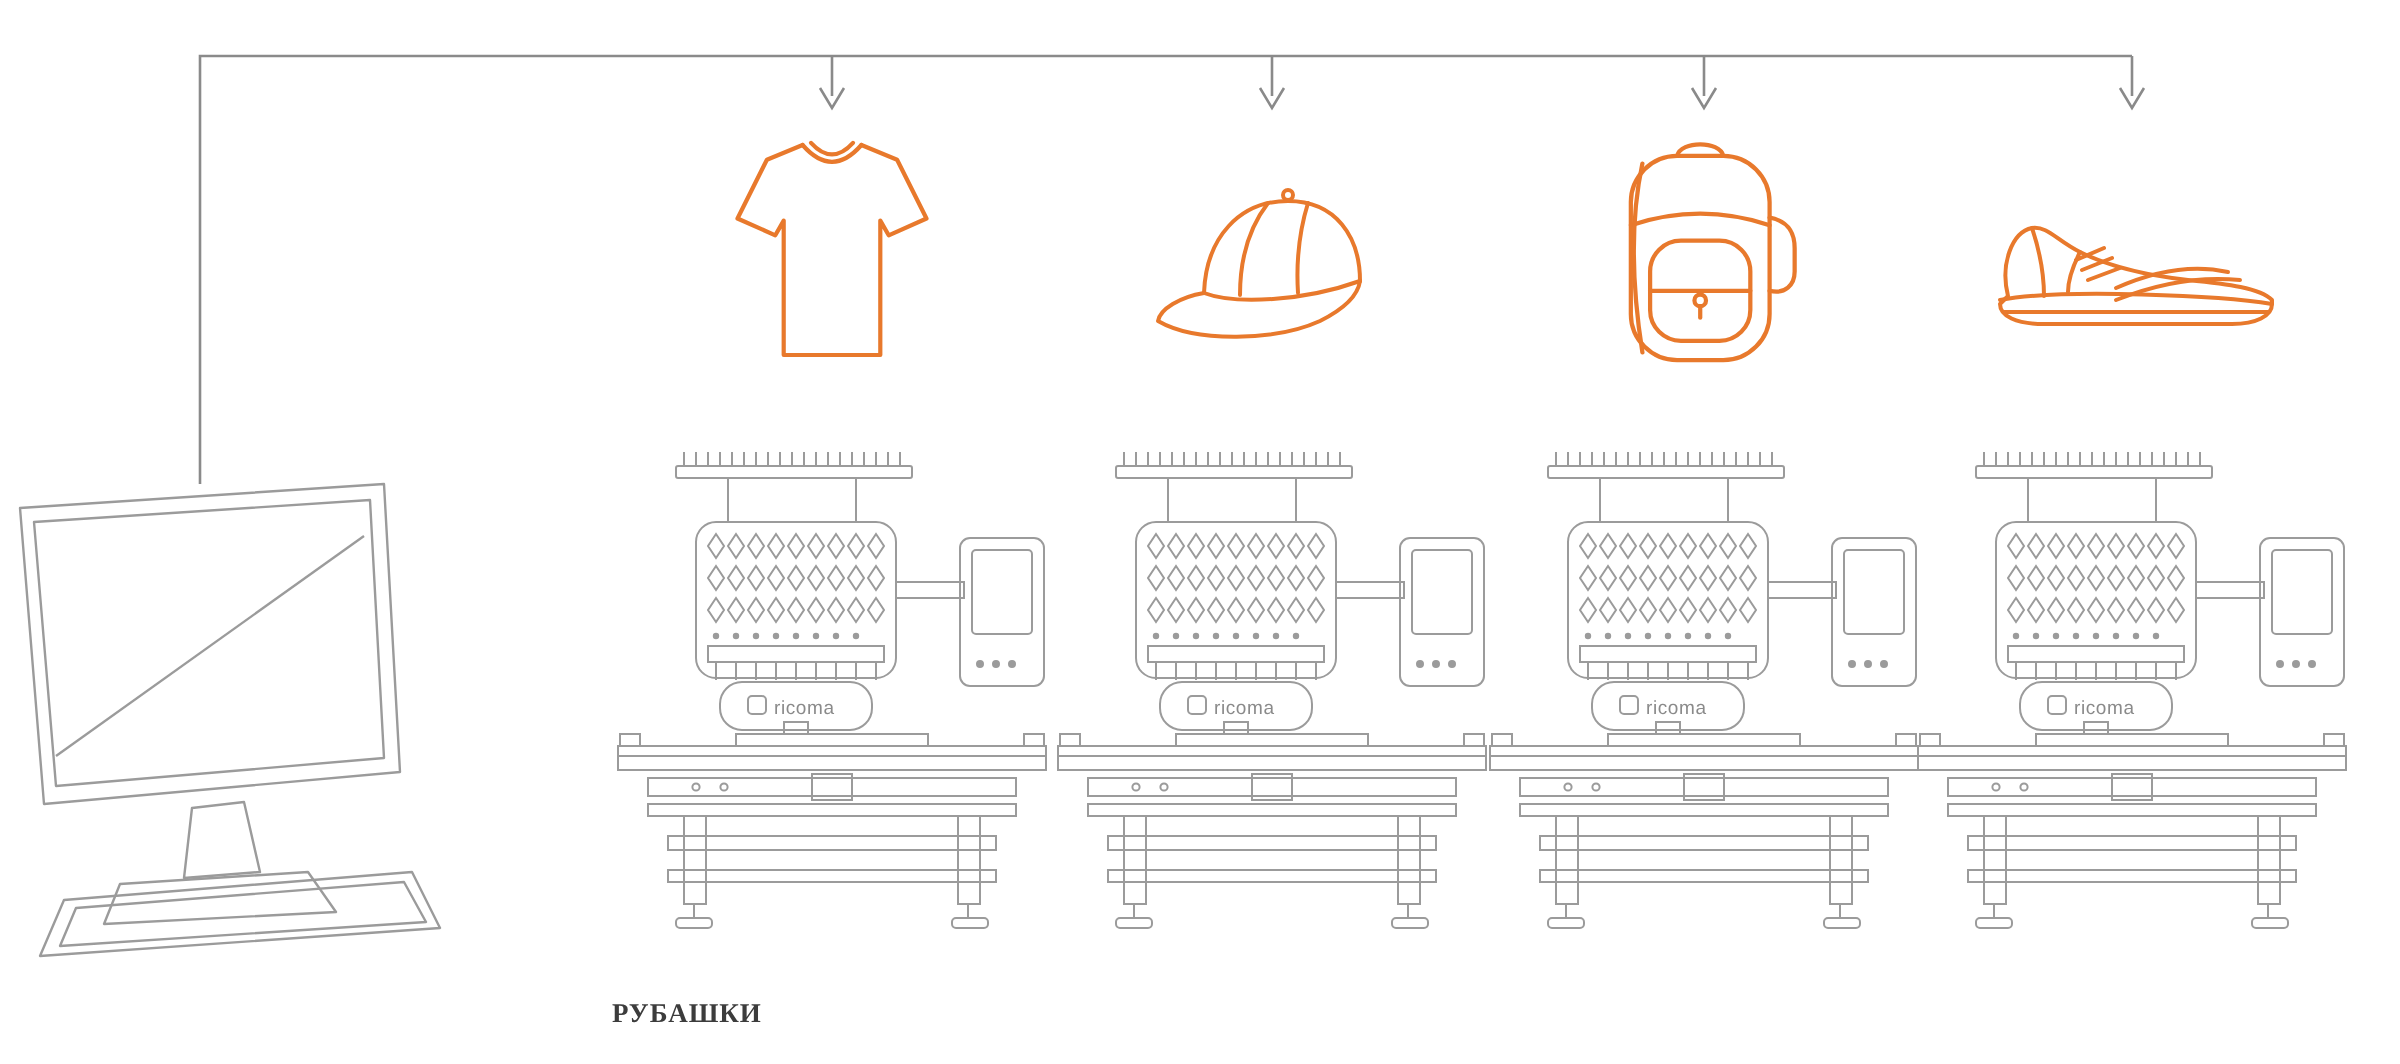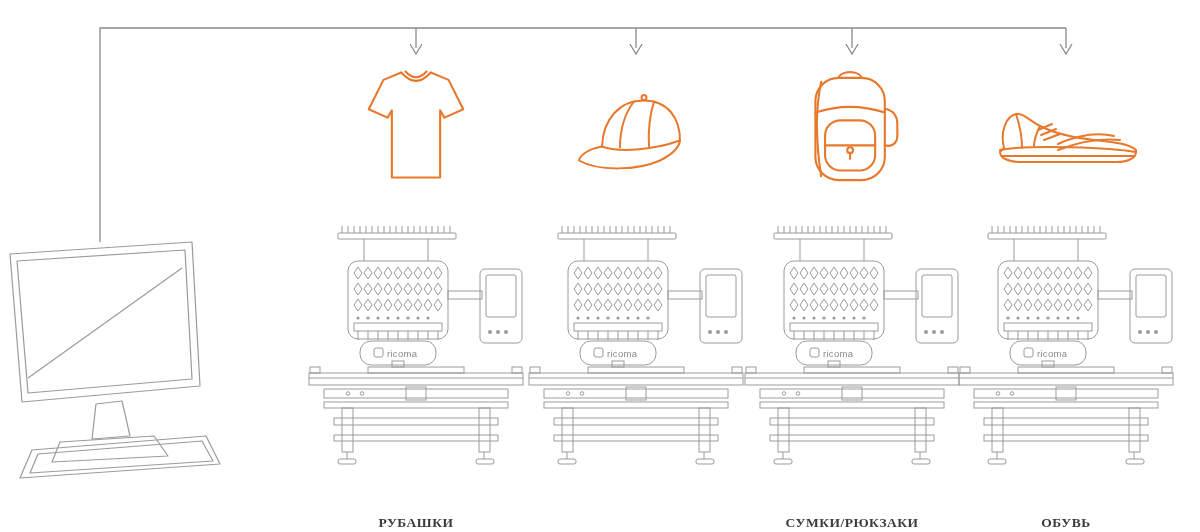--- a/index.html
+++ b/index.html
@@ -3,23 +3,23 @@
 <meta charset="utf-8">
 <style>
   html,body{margin:0;padding:0;background:#fff;}
   .page{position:relative;width:1200px;height:532px;background:#ffffff;overflow:hidden;
         font-family:"Liberation Serif",serif;}
   svg{display:block;}
   .connectors{position:absolute;left:0;top:0;}
   .computer{position:absolute;left:2px;top:238px;width:238px;height:250px;}
   .product-icon{position:absolute;}
   .machine{position:absolute;top:221px;width:216px;height:252px;}
-  .cat-label{position:absolute;top:499px;width:220px;text-align:center;
+  .cat-label{position:absolute;top:499px;width:220px;
              font-weight:bold;font-size:13.5px;letter-spacing:.5px;color:#3c3c3c;
-             font-family:"Liberation Serif",serif;margin-top:16px;}
+             font-family:"Liberation Serif",serif;}
   .brand-text{font-family:"Liberation Sans",sans-serif;font-size:9.5px;fill:#8a8a8a;
               stroke:none;letter-spacing:.3px;}
 </style>
 </head>
 <body>
 
 <div class="page">
 
   <svg class="connectors" width="1200" height="532" viewBox="0 0 1200 532">
     <g fill="none" stroke="#8a8a8a" stroke-width="1.3">
@@ -150,36 +150,34 @@
         <path d="M88 44 C98 46 101 52 101 60 L101 72 C101 79 96 84 88 82"></path>
         <path d="M22 16 C16 44 16 76 22 114"></path>
       </g>
     </svg>
   </div>
   <div class="machine" style="left:744px">
     <svg width="216" height="252" viewBox="0 0 216 252">
         <use href="#machine-art"></use>
       </svg>
   </div>
-  <div class="cat-label" style="left:742px">СУМКИ/РЮКЗАКИ</div>
 
   <div class="product-icon" style="left:992px;top:94px;width:150px;height:76px">
     <svg width="150" height="76" viewBox="0 0 150 72">
       <g fill="none" stroke="#E8792C" stroke-width="2" stroke-linejoin="round" stroke-linecap="round">
         <path d="M12 52 C8 36 14 20 24 18 C32 17 36 24 48 30 C64 38 84 42 102 44 C122 46 138 48 144 54 L144 56 C144 62 136 66 124 66 L30 66 C16 66 8 62 8 56 Z"></path>
         <path d="M8 54 C40 48 120 52 144 56"></path>
         <path d="M10 60 L142 60"></path>
         <path d="M24 18 C28 30 30 40 30 52"></path>
         <path d="M48 30 C44 38 42 44 42 50"></path>
         <path d="M46 34 L60 28 M49 39 L64 33 M52 44 L68 38"></path>
         <path d="M66 48 C84 40 104 36 122 40"></path>
         <path d="M66 54 C86 46 108 42 128 44"></path>
       </g>
     </svg>
   </div>
   <div class="machine" style="left:958px">
     <svg width="216" height="252" viewBox="0 0 216 252">
         <use href="#machine-art"></use>
       </svg>
   </div>
-  <div class="cat-label" style="left:956px">ОБУВЬ</div>
 
 </div>
 
 </body></html>

